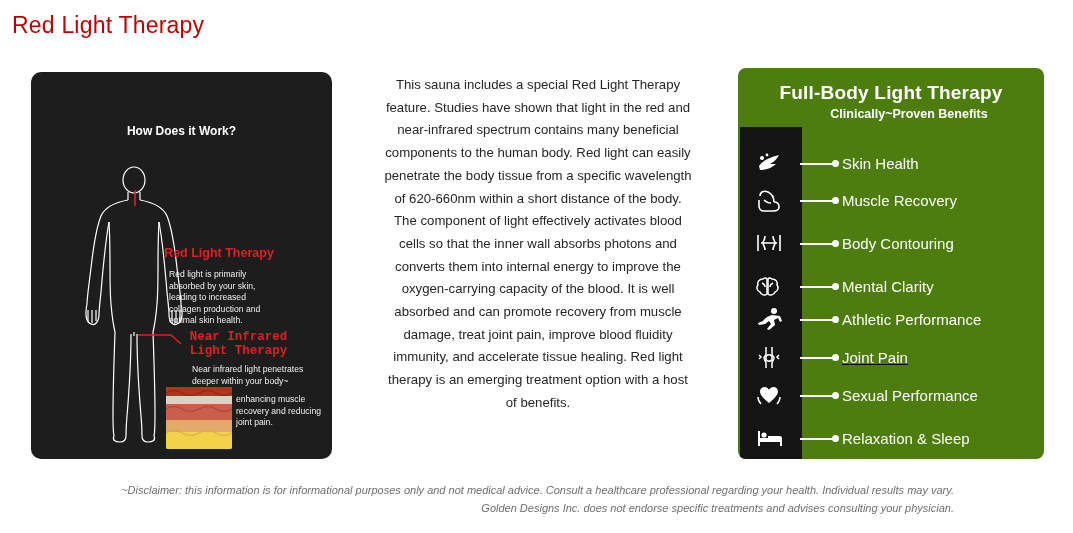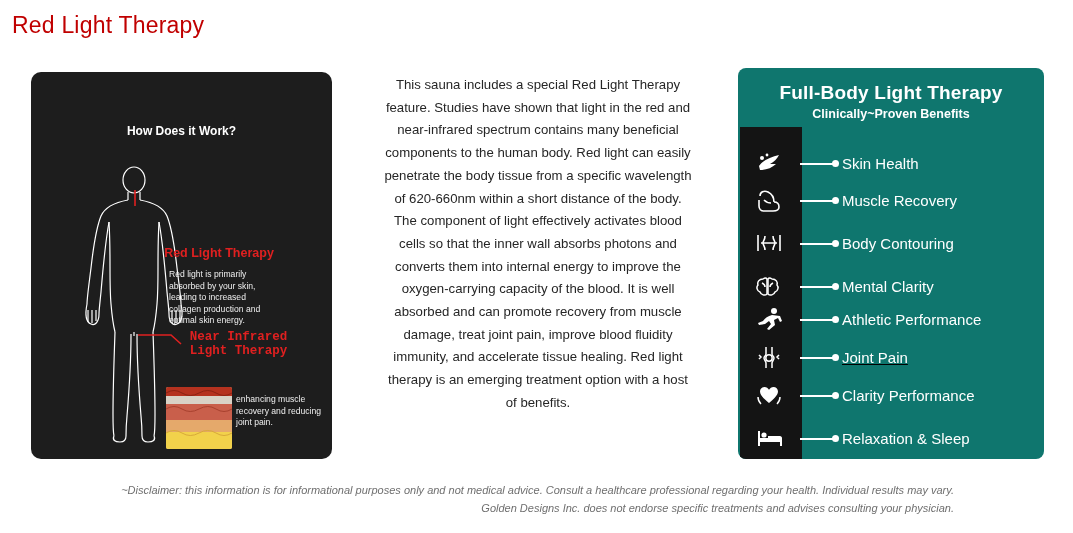--- a/index.html
+++ b/index.html
@@ -107,21 +107,21 @@
     color: #262626;
   }
 
   
   .right-panel {
     position: absolute;
     left: 738px;
     top: 68px;
     width: 306px;
     height: 391px;
-    background: #0f766e;
+    background: #4d7c0f;
     border-radius: 8px;
     overflow: hidden;
   }
   .right-panel .rp-title {
     position: absolute;
     top: 14px;
     left: 0;
     width: 100%;
     text-align: center;
     color: #ffffff;
@@ -131,20 +131,21 @@
   }
   .right-panel .rp-sub {
     position: absolute;
     top: 39px;
     left: 0;
     width: 100%;
     text-align: center;
     color: #ffffff;
     font-size: 12.5px;
     font-weight: bold;
+    padding-left: 18px;
   }
   .icon-column {
     position: absolute;
     left: 2px;
     top: 59px;
     width: 62px;
     height: 332px;
     background: #141414;
   }
   .benefit-list {
@@ -249,23 +250,24 @@
       <path d="M75 272 C77 276 74 278 69 278 C65 278 63 276 63 272"></path>
     </svg>
   </div>
 
   <svg style="position:absolute;left:0;top:0;width:301px;height:387px;">
     <path d="M104 118 L104 134" stroke="#e02020" stroke-width="1.6" fill="none"></path>
     <path d="M107 263 L140 263 L150 272" stroke="#e02020" stroke-width="1.6" fill="none"></path>
   </svg>
 
   <div class="rl-label red-light">Red Light Therapy</div>
-  <div class="rl-body-text t1">Red light is primarily absorbed by your skin, leading to increased collagen production and optimal skin energy.</div>
+  <div class="rl-body-text t1">Red light is primarily absorbed by your skin, leading to increased collagen production and optimal skin health.</div>
 
   <div class="rl-label nir">Near Infrared Light Therapy</div>
+  <div class="rl-body-text t2">Near infrared light penetrates deeper within your body~</div>
   <div class="rl-body-text t3">enhancing muscle recovery and reducing joint pain.</div>
 
   <div class="skin-layers">
     <div class="sl sl1"></div>
     <div class="sl sl2"></div>
     <div class="sl sl3"></div>
     <div class="sl sl4"></div>
     <div class="sl sl5"></div>
     <svg class="wave" viewBox="0 0 66 62" preserveAspectRatio="none">
       <path d="M0 6 Q8 1 16 6 T33 6 T50 6 T66 6" stroke="#8c2314" stroke-width="1" fill="none"></path>
@@ -379,21 +381,21 @@
       <span class="benefit-icon">
         <svg width="28" height="26" viewBox="0 0 28 26" fill="none" stroke="#ffffff" stroke-width="1.5">
           <path d="M14 21 C9 17 5 13 5 9.5 C5 7 7 5 9.5 5 C11.5 5 13 6.2 14 7.8 C15 6.2 16.5 5 18.5 5 C21 5 23 7 23 9.5 C23 13 19 17 14 21 Z" fill="#ffffff" stroke="none"></path>
           <path d="M6 22 C4 20 3 17 3 15 M22 22 C24 20 25 17 25 15"></path>
         </svg>
       </span>
       <span class="connector">
           <span class="line"></span>
           <span class="dot"></span>
         </span>
-      <span class="benefit-label">Clarity Performance</span>
+      <span class="benefit-label">Sexual Performance</span>
     </div>
 
     <div class="benefit-row" style="top:289px;">
       <span class="benefit-icon">
         <svg width="30" height="26" viewBox="0 0 30 26" fill="#ffffff">
           <circle cx="10" cy="10" r="2.6"></circle>
           <path d="M4 6 L4 21 L6 21 L6 17 L26 17 L26 21 L28 21 L28 13 C28 11.5 26.5 11 25 11 L14 11 L14 13 L6 13 L6 6 Z"></path>
         </svg>
       </span>
       <span class="connector">

